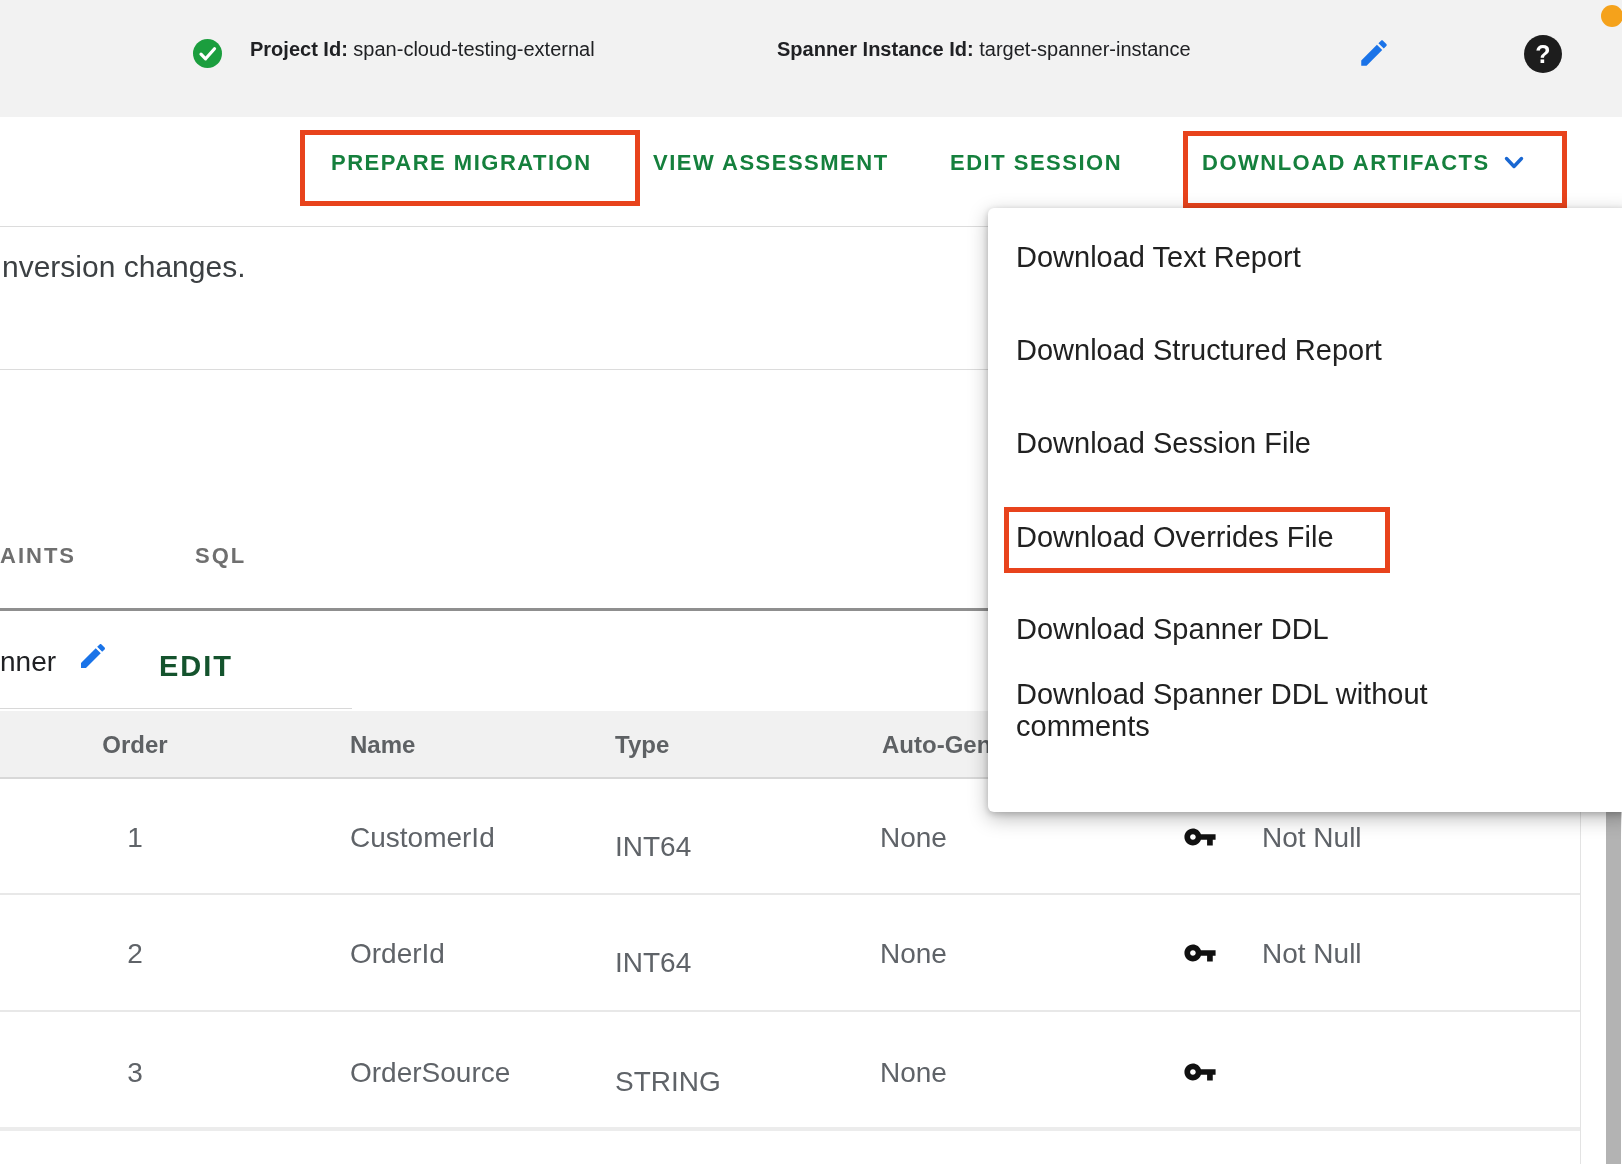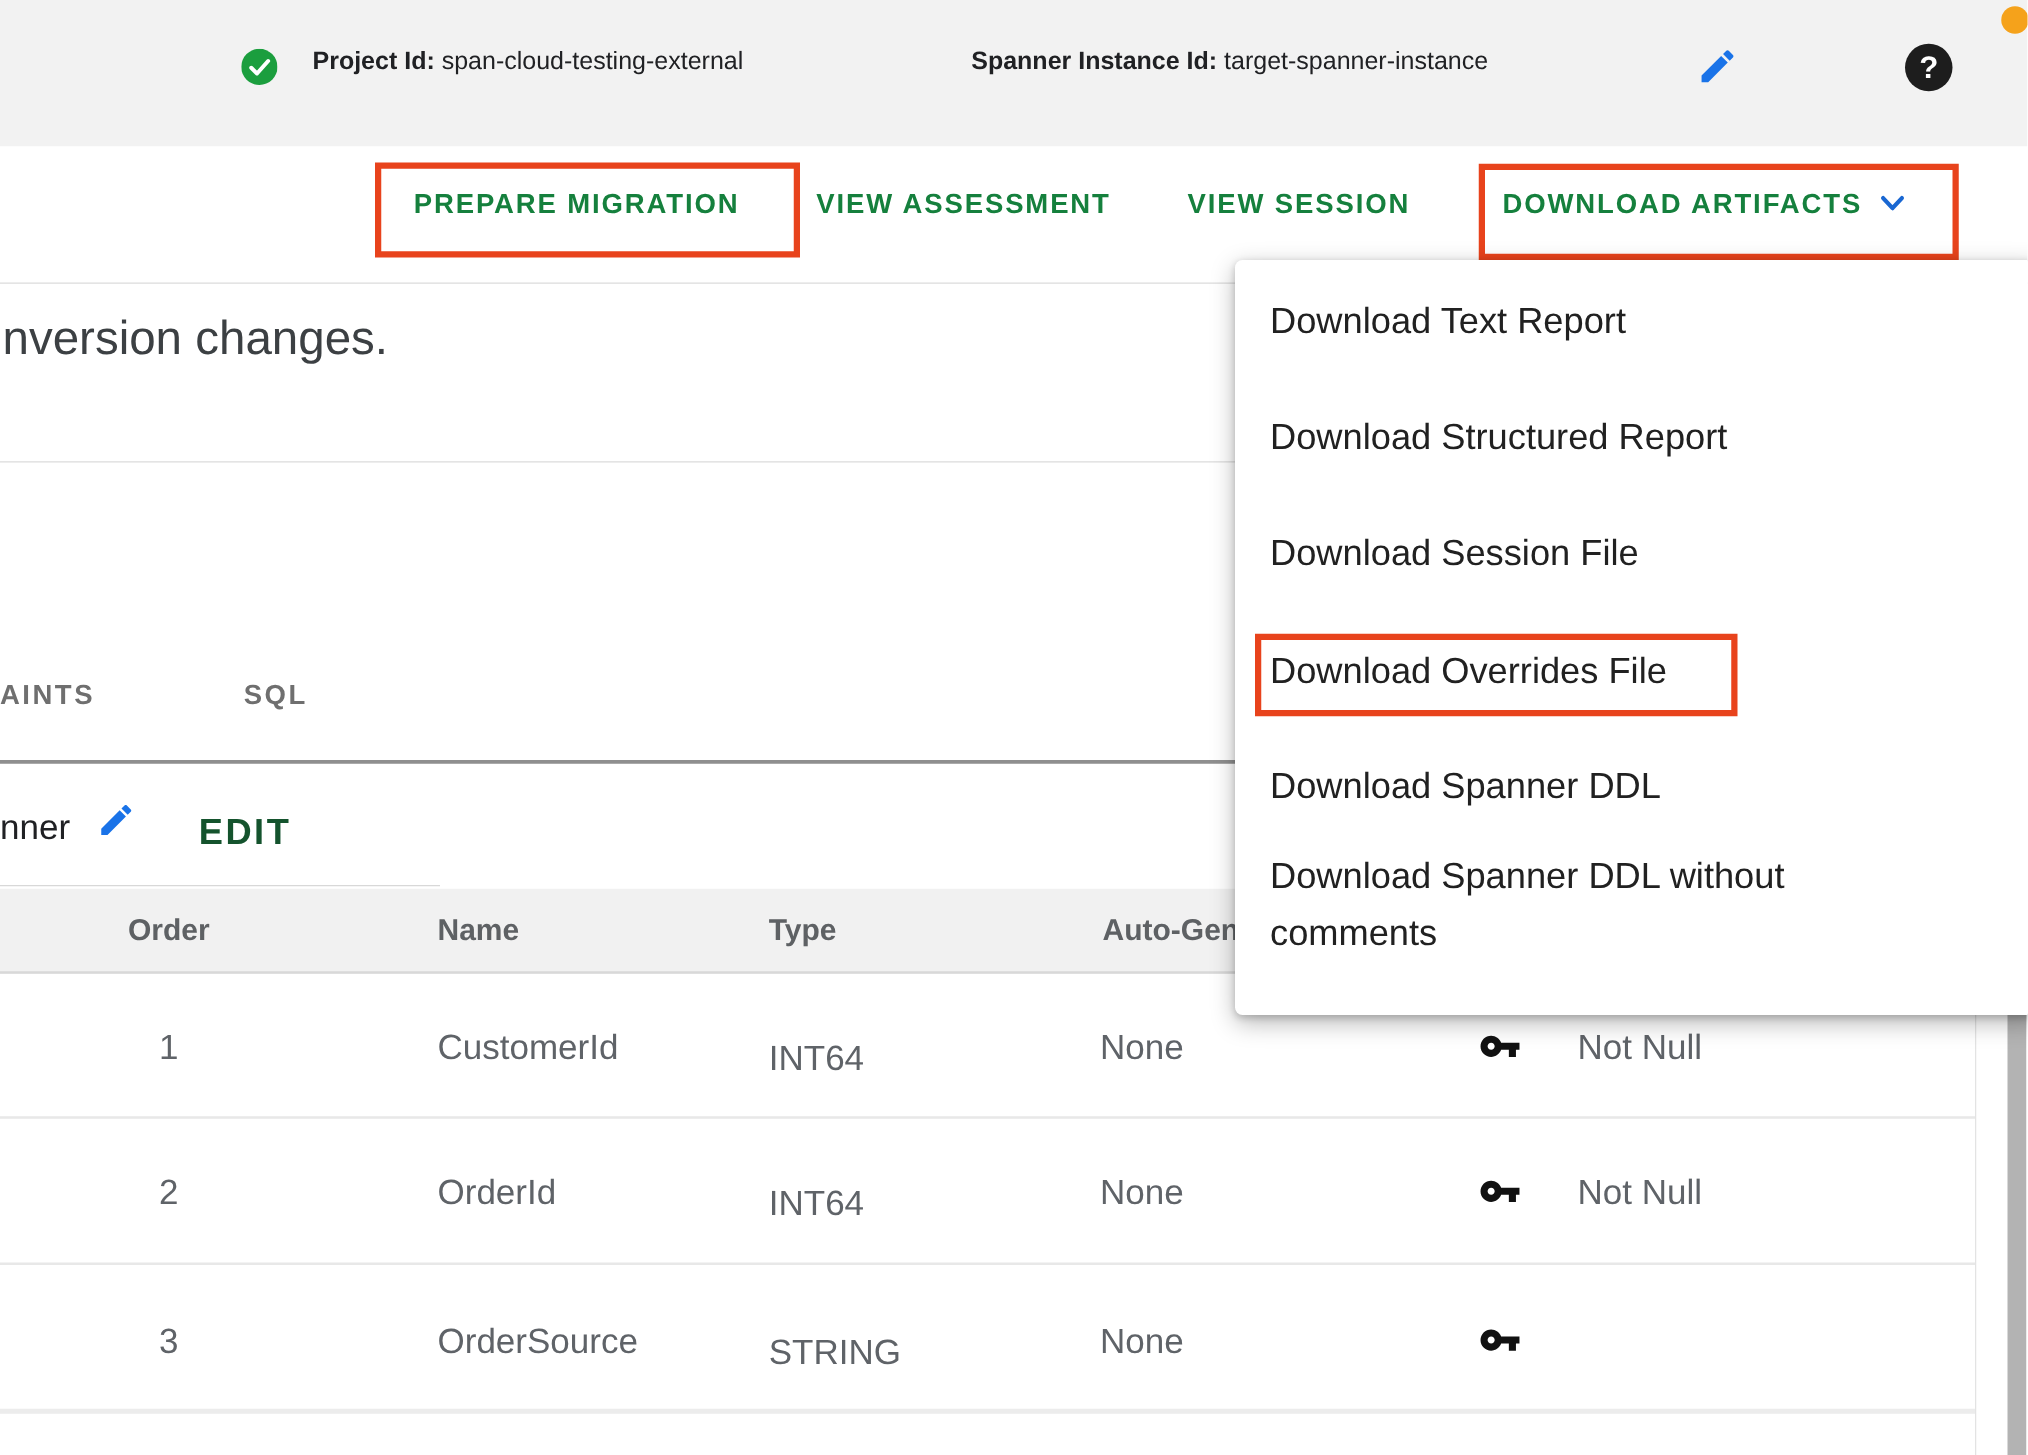--- a/index.html
+++ b/index.html
@@ -17,21 +17,21 @@
                  line-height:38px; cursor:pointer; border:none; }
   .orange-dot { position:absolute; left:1601px; top:5px; width:22px; height:22px; border-radius:50%; background:#f5a21b; }
 
   
   .nav-link { position:absolute; top:148px; height:30px; display:inline-flex; align-items:center; gap:14px;
               font-size:22px; font-weight:700; letter-spacing:1.5px; color:#15803d; background:none;
               border:none; cursor:pointer; white-space:nowrap; z-index:10; }
   .red-box { position:absolute; border:5px solid #e8431c; background:transparent; z-index:20; pointer-events:none; }
 
   .divider { position:absolute; background:#dcdcdc; height:1px; }
-  .truncated-text { position:absolute; left:2px; top:250px; font-size:38px; color:#3c4043; white-space:nowrap; }
+  .truncated-text { position:absolute; left:2px; top:250px; font-size:30px; color:#3c4043; white-space:nowrap; }
 
   .tab { position:absolute; top:543px; font-size:22px; font-weight:700; letter-spacing:2px; color:#6f6f6f;
          background:none; border:none; cursor:pointer; }
   .dark-divider { position:absolute; left:0; top:608px; width:1580px; height:3px; background:#8f8f8f; }
 
   .entity-fragment { position:absolute; left:0; top:646px; font-size:28px; color:#202124; }
   .edit-link { position:absolute; left:127px; top:650px; font-size:29px; font-weight:700; letter-spacing:2px;
                color:#14532d; background:none; border:none; cursor:pointer;margin-left:32px; }
 
   
@@ -45,21 +45,21 @@
 
   .right-border { position:absolute; left:1580px; top:226px; width:1px; height:938px; background:#e3e3e3; }
   .scroll-thumb { position:absolute; left:1606px; top:368px; width:15px; height:810px; background:#b3b3b3;
                   border-radius:8px; cursor:pointer; }
 
   
   .menu { position:absolute; left:988px; top:208px; width:645px; height:604px; background:#ffffff;
           border-radius:6px; box-shadow:0 6px 20px rgba(0,0,0,0.28), 0 2px 6px rgba(0,0,0,0.18); z-index:50; }
   .menu-item { position:absolute; left:28px; font-size:29px; color:#212121; background:none; border:none;
                cursor:pointer; text-align:left; white-space:nowrap; }
-  .menu-item.wrap { white-space:normal; width:470px; line-height:46px; }
+  .menu-item.wrap { white-space:normal; width:470px; line-height:32px; }
   .overrides-box { position:absolute; left:1004px; top:507px; width:386px; height:66px;
                    border:5px solid #e8431c; z-index:60; pointer-events:none; }
 </style>
 </head>
 <body>
 
 <div class="frame">
 
   <div class="header">
     <svg class="abs" style="left:193px;top:39px;" width="29" height="29" viewBox="0 0 29 29">
@@ -74,21 +74,21 @@
       <svg width="34" height="34" viewBox="0 0 24 24">
         <path fill="#1a73e8" d="M3 17.25V21h3.75L17.81 9.94l-3.75-3.75L3 17.25zM20.71 7.04c.39-.39.39-1.02 0-1.41l-2.34-2.34c-.39-.39-1.02-.39-1.41 0l-1.83 1.83 3.75 3.75 1.83-1.83z"></path>
       </svg>
     </button>
     <button class="help-circle">?</button>
     <div class="orange-dot"></div>
   </div>
 
   <button class="nav-link" style="left:331px;">PREPARE MIGRATION</button>
   <button class="nav-link" style="left:653px;">VIEW ASSESSMENT</button>
-  <button class="nav-link" style="left:950px;">VIEW SESSION</button>
+  <button class="nav-link" style="left:950px;">EDIT SESSION</button>
   <button class="nav-link" style="left:1202px;">
     <span>DOWNLOAD ARTIFACTS</span>
     <svg width="20" height="14" viewBox="0 0 20 14">
       <polyline points="2.5,2.5 10,10.5 17.5,2.5" fill="none" stroke="#1967d2" stroke-width="3.4" stroke-linecap="round" stroke-linejoin="round"></polyline>
     </svg>
   </button>
   <div class="red-box" style="left:300px;top:130px;width:340px;height:76px;"></div>
   <div class="red-box" style="left:1183px;top:131px;width:384px;height:77px;"></div>
 
   <div class="divider" style="left:0;top:226px;width:1622px;"></div>

